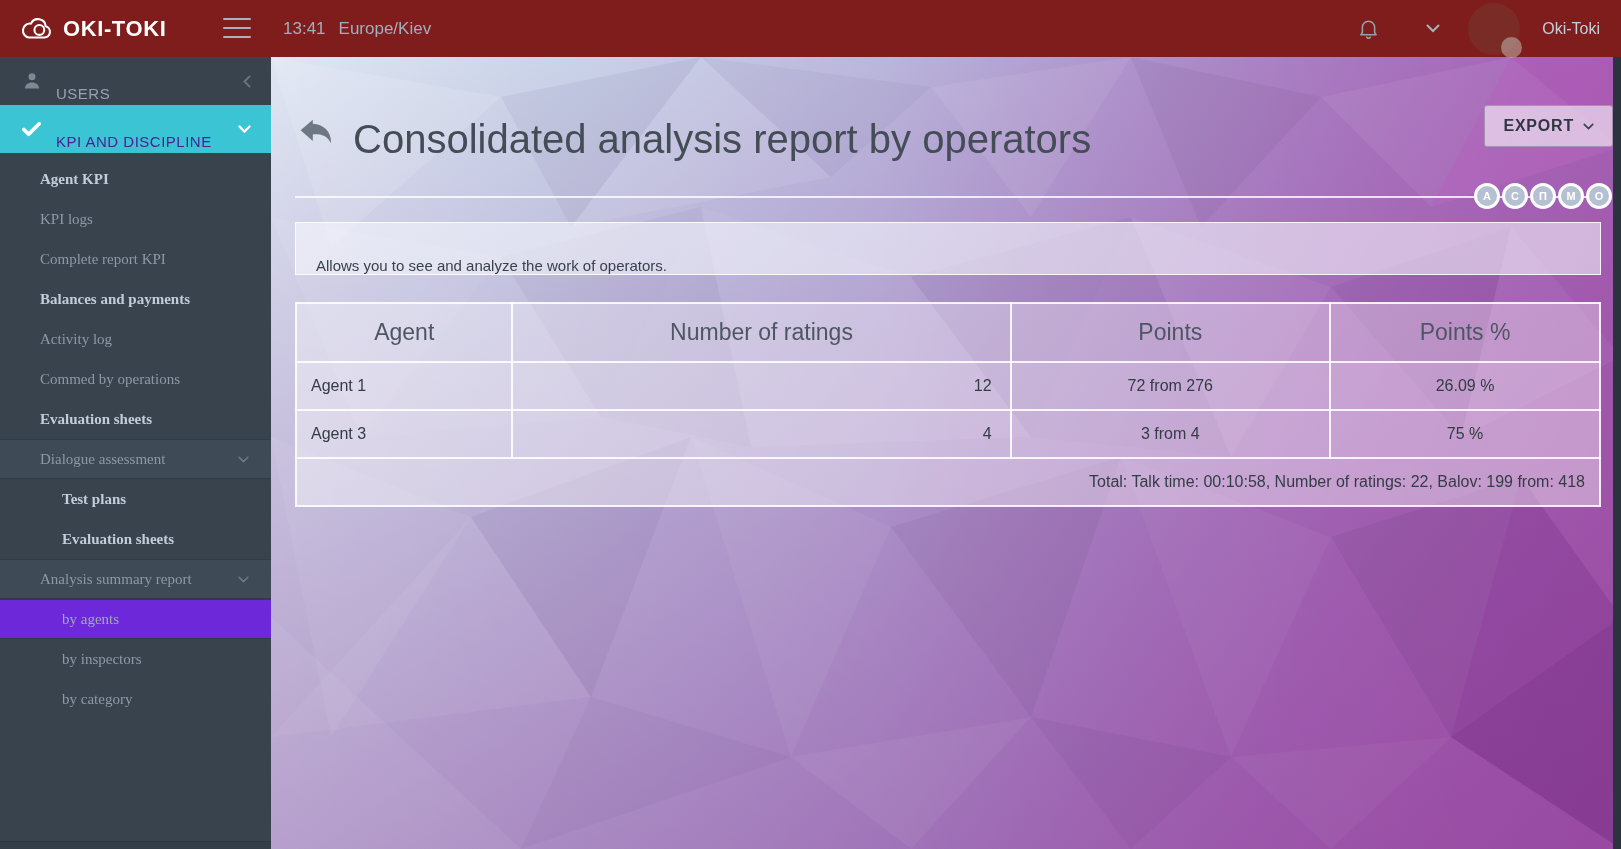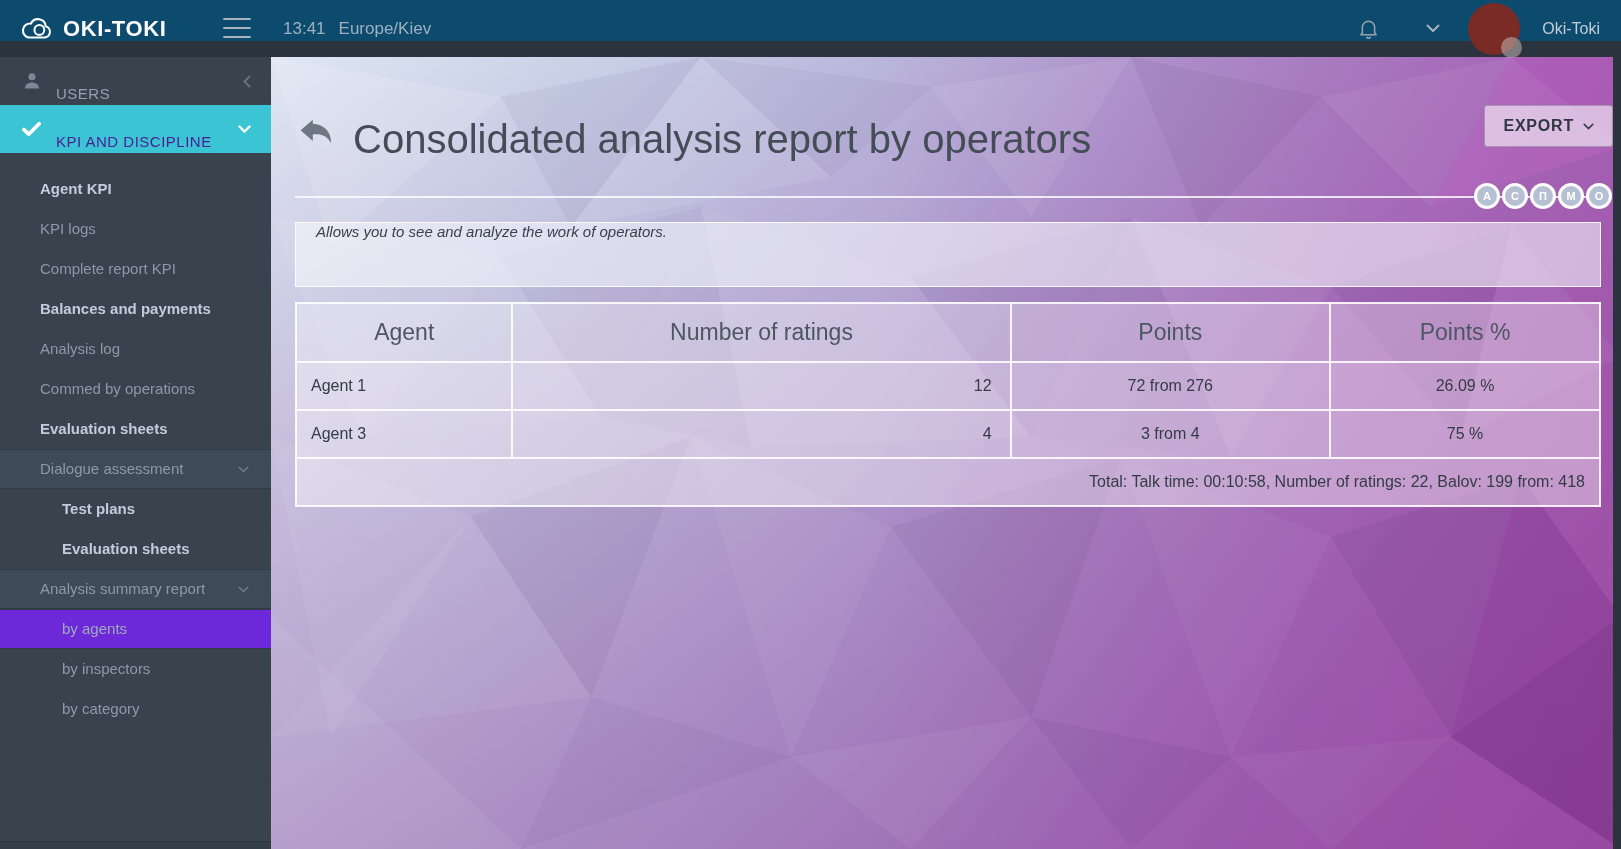--- a/index.html
+++ b/index.html
@@ -4,21 +4,21 @@
 <style>
   html,body{margin:0;padding:0;}
   body{
     width:1621px;height:849px;overflow:hidden;
     font-family:"Liberation Sans","DejaVu Sans",sans-serif;
     background:#2a333e;
   }
   .app{position:relative;width:1621px;height:849px;overflow:hidden;}
 
   
-  .topbar{position:absolute;top:0;left:0;right:0;height:41px;background:#0c4a6e;z-index:40;}
+  .topbar{position:absolute;top:0;left:0;right:0;height:57px;background:#7f1d1d;z-index:40;}
   .brand{position:absolute;left:20px;top:0;height:57px;display:flex;align-items:center;gap:9px;cursor:pointer;}
   .brand-name{color:#ffffff;font-size:22px;font-weight:bold;letter-spacing:.6px;}
   .hamburger{position:absolute;left:223px;top:18px;width:28px;height:20px;display:flex;flex-direction:column;justify-content:space-between;cursor:pointer;}
   .hamburger span{display:block;height:2px;background:#a8b2bd;border-radius:1px;}
   .clock{position:absolute;left:283px;top:0;height:57px;display:flex;align-items:center;gap:13px;color:#9fb0bd;font-size:17px;}
   .top-right{position:absolute;right:21px;top:0;height:57px;display:flex;align-items:center;}
   .bell{color:#96a1ac;margin-right:46px;cursor:pointer;display:flex;}
   .acct-chev{color:#a8b2bd;margin-right:28px;cursor:pointer;display:flex;}
   .avatar{position:relative;width:52px;height:52px;border-radius:50%;background:#7b2b25;margin-right:22px;cursor:pointer;}
   .avatar::after{content:"";position:absolute;right:-2px;bottom:-3px;width:21px;height:21px;border-radius:50%;background:rgba(193,183,177,.55);}
@@ -31,21 +31,21 @@
   .side-section .sec-label{position:absolute;left:56px;font-size:15px;letter-spacing:.5px;margin-top:24px;}
   .side-section .sec-chev{position:absolute;right:20px;display:flex;}
   .sec-users{background:#39434e;}
   .sec-users .sec-icon{color:#7d8894;}
   .sec-users .sec-label{color:#96a2ae;}
   .sec-users .sec-chev{color:#67727d;}
   .sec-kpi{background:#3bc4d3;}
   .sec-kpi .sec-icon{color:#ffffff;}
   .sec-kpi .sec-label{color:#4c1d95;}
   .sec-kpi .sec-chev{color:#ffffff;}
-  .side-menu{padding-top:16px;}
+  .side-menu{padding-top:6px;font-family:Liberation Serif, serif;}
   .mi{position:relative;height:40px;line-height:40px;padding-left:40px;font-size:15px;color:#8d99a5;cursor:pointer;white-space:nowrap;}
   .mi.bold{color:#c3cdd9;font-weight:bold;}
   .mi.nested{padding-left:62px;}
   .mi.open{background:#3e4a56;border-top:1px solid #313b46;border-bottom:1px solid #313b46;height:38px;line-height:38px;}
   .mi.active-sub{background:#6d28d9;border-top:1px solid #313b46;border-bottom:1px solid #313b46;height:38px;line-height:38px;color:#9fabb7;}
   .mi .mi-chev{position:absolute;right:22px;top:0;height:100%;display:flex;align-items:center;color:#6d7884;}
   .side-divider{position:absolute;left:0;right:0;bottom:0;height:7px;background:#343e49;border-top:1px solid #2c3540;}
 
   
   .main{position:absolute;top:57px;left:271px;right:0;bottom:0;overflow:hidden;
@@ -60,22 +60,22 @@
   .export-btn{position:absolute;top:48px;right:-12px;height:42px;padding:0 18px;display:flex;align-items:center;gap:9px;
     background:rgba(248,246,251,.62);border:1px solid rgba(105,95,115,.45);border-radius:3px;cursor:pointer;
     font-size:16px;font-weight:bold;letter-spacing:.8px;color:#2f3740;}
   .export-btn .exp-chev{color:#3a424b;display:flex;}
 
   .rule{position:absolute;top:139px;left:0;right:0;height:2px;background:rgba(255,255,255,.8);}
   .badges{position:absolute;top:126px;right:-11px;display:flex;gap:2px;z-index:12;}
   .badge{width:20px;height:20px;border-radius:50%;background:#b5c1d2;border:3px solid #fdfdfe;
     color:#ffffff;font-size:11px;font-weight:bold;text-align:center;line-height:20px;cursor:pointer;}
 
-  .info-box{position:absolute;top:165px;left:0;right:0;height:65px;display:flex;align-items:flex-start;
-    background:rgba(247,248,253,.58);border:1px solid rgba(255,255,255,.85);box-sizing:border-box;font-style:italic;}
+  .info-box{position:absolute;top:165px;left:0;right:0;height:53px;display:flex;align-items:flex-end;
+    background:rgba(247,248,253,.58);border:1px solid rgba(255,255,255,.85);box-sizing:border-box;}
   .info-box span{padding-left:20px;font-size:15px;color:#39424b;}
 
   table.report{position:absolute;top:245px;left:0;right:0;width:100%;border-collapse:collapse;}
   table.report th,table.report td{border:2px solid rgba(255,255,255,.88);}
   table.report th{height:55px;font-weight:normal;font-size:23px;color:#4d5762;background:rgba(255,255,255,.33);text-align:center;}
   table.report td{height:44px;font-size:16px;color:#343c45;background:rgba(255,255,255,.40);}
   td.c-agent{text-align:left;padding-left:14px;background:rgba(255,255,255,.50);}
   td.c-num{text-align:right;padding-right:18px;}
   td.c-pts,td.c-pct{text-align:center;}
   td.t-foot{height:48px;text-align:right;padding-right:14px;font-size:20px;color:#454e58;background:rgba(255,255,255,.38);}
@@ -148,21 +148,21 @@
             <polyline points="1.5,1.5 6.5,6.5 11.5,1.5"></polyline>
           </svg>
       </span>
     </div>
 
     <nav class="side-menu">
       <div class="mi bold"><span>Agent KPI</span></div>
       <div class="mi"><span>KPI logs</span></div>
       <div class="mi"><span>Complete report KPI</span></div>
       <div class="mi bold"><span>Balances and payments</span></div>
-      <div class="mi"><span>Analysis log</span></div>
+      <div class="mi"><span>Activity log</span></div>
       <div class="mi"><span>Commed by operations</span></div>
       <div class="mi bold"><span>Evaluation sheets</span></div>
       <div class="mi open">
         <span>Dialogue assessment</span>
         <span class="mi-chev">
             <svg width="11" height="7" viewBox="0 0 13 8" fill="none" stroke="currentColor" stroke-width="2" stroke-linecap="round">
               <polyline points="1.5,1.5 6.5,6.5 11.5,1.5"></polyline>
             </svg>
           </span>
       </div>

